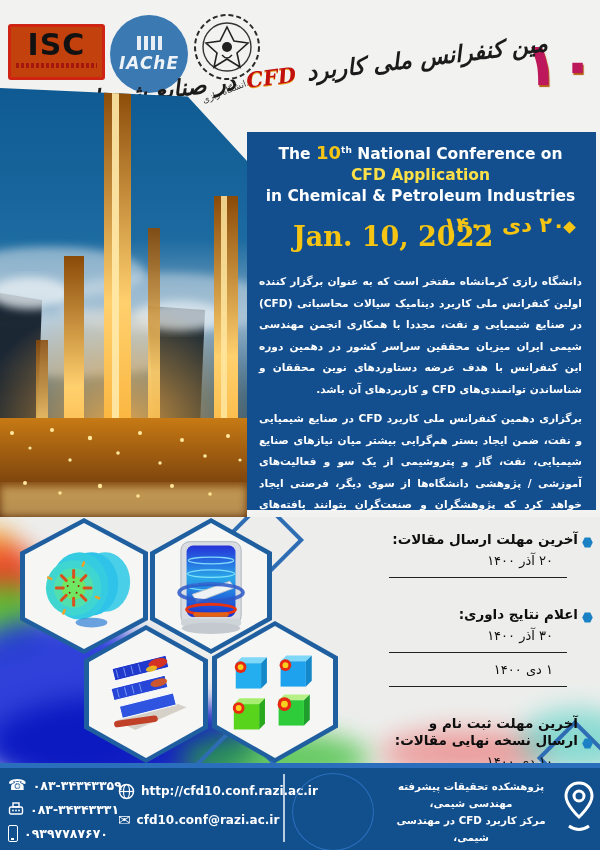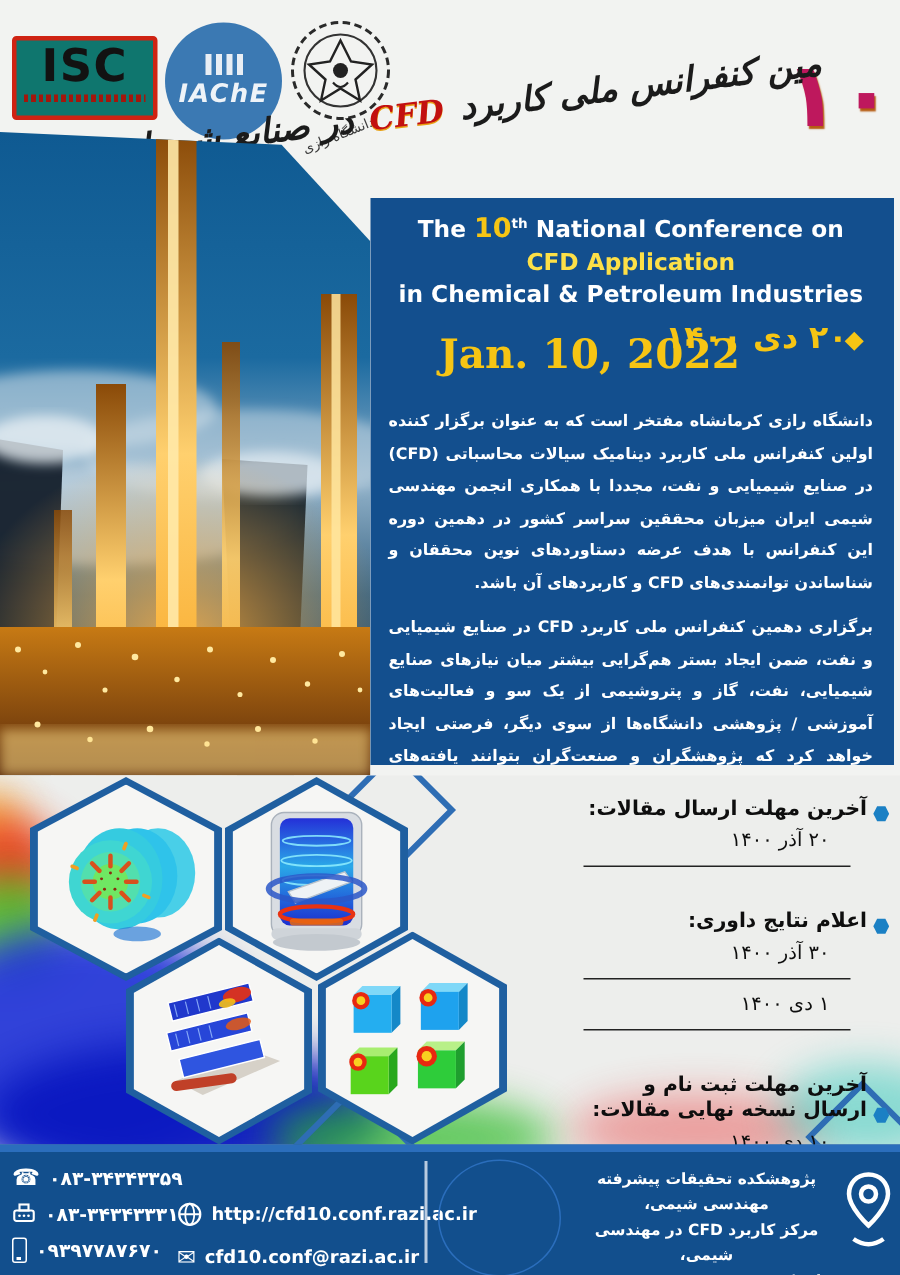--- a/index.html
+++ b/index.html
@@ -1,19 +1,19 @@
 <!DOCTYPE html>
 <html lang="fa"><head>
 <meta charset="utf-8">
 <style>
   html,body{margin:0;padding:0;background:#888;}
   #poster{position:relative;width:600px;height:850px;background:#f2f3f1;overflow:hidden;
           font-family:"DejaVu Sans",sans-serif;}
   
-  .isc{position:absolute;left:8px;top:24px;width:97px;height:56px;background:#0f766e;
+  .isc{position:absolute;left:8px;top:24px;width:97px;height:56px;background:#c2410c;
        border:3px solid #cf2313;border-radius:3px;box-sizing:border-box;text-align:center;}
   .isc .t{font-size:30px;font-weight:bold;color:#121212;line-height:36px;letter-spacing:1px;}
   .isc .strip{margin:0 5px;height:5px;background:repeating-linear-gradient(90deg,#a3170c 0 3px,transparent 3px 5px);}
   .iache{position:absolute;left:110px;top:15px;width:78px;height:78px;border-radius:50%;
          background:#3b79b3;display:flex;flex-direction:column;align-items:center;justify-content:center;text-align:right;}
   .iache .bars{display:flex;gap:3px;margin-bottom:3px;}
   .iache .bars i{display:block;width:4px;height:14px;background:#e9eef4;}
   .iache .t{color:#eef3f8;font-weight:bold;font-style:italic;font-size:17px;letter-spacing:1px;}
   .iache-cap{position:absolute;left:84px;top:96px;width:130px;text-align:center;font-size:6.5px;color:#8d8268;}
   .razi{position:absolute;left:190px;top:7px;width:74px;height:86px;}
@@ -60,21 +60,21 @@
         clip-path:polygon(25% 5%,75% 5%,98% 50%,75% 95%,25% 95%,2% 50%);}
   .dl-d{font-size:13px;margin:5px 40px 0 0;}
   .deads hr{border:none;border-top:1.3px solid #222;width:178px;margin:9px 26px 9px auto;}
   
   .footer{position:absolute;left:0;top:763px;width:600px;height:87px;background:#124f8d;
           border-top:5px solid #2b6ebc;box-sizing:border-box;color:#fff;}
   .c-row{display:flex;align-items:center;gap:6px;height:18px;}
   .contacts{position:absolute;left:8px;top:8px;display:flex;flex-direction:column;gap:6px;}
   .num{direction:ltr;font-size:12.5px;font-weight:bold;}
   .glyph{font-size:15px;line-height:15px;}
-  .mid{position:absolute;left:118px;top:32px;display:flex;flex-direction:column;gap:11px;}
+  .mid{position:absolute;left:118px;top:14px;display:flex;flex-direction:column;gap:11px;}
   .mid .txt{font-size:12px;font-weight:bold;}
   .vline{position:absolute;left:283px;top:6px;width:2px;height:68px;background:rgba(215,225,238,.85);}
   .landmark{position:absolute;left:292px;top:5px;width:80px;height:76px;border-radius:50%;
     background-image:
       radial-gradient(14px 20px at 48% 58%,#3a2f1e 96%,transparent 98%),
       radial-gradient(11px 16px at 71% 57%,#46382 5 96%,transparent 98%),
       radial-gradient(11px 16px at 71% 57%,#463825 96%,transparent 98%),
       linear-gradient(180deg,#b9cfdd 0 24%,#c8a76d 24% 72%,#3f7d52 72% 100%);
     border:1px solid #2b6ebc;}
   .addr{position:absolute;right:40px;top:10px;width:178px;direction:rtl;text-align:center;

